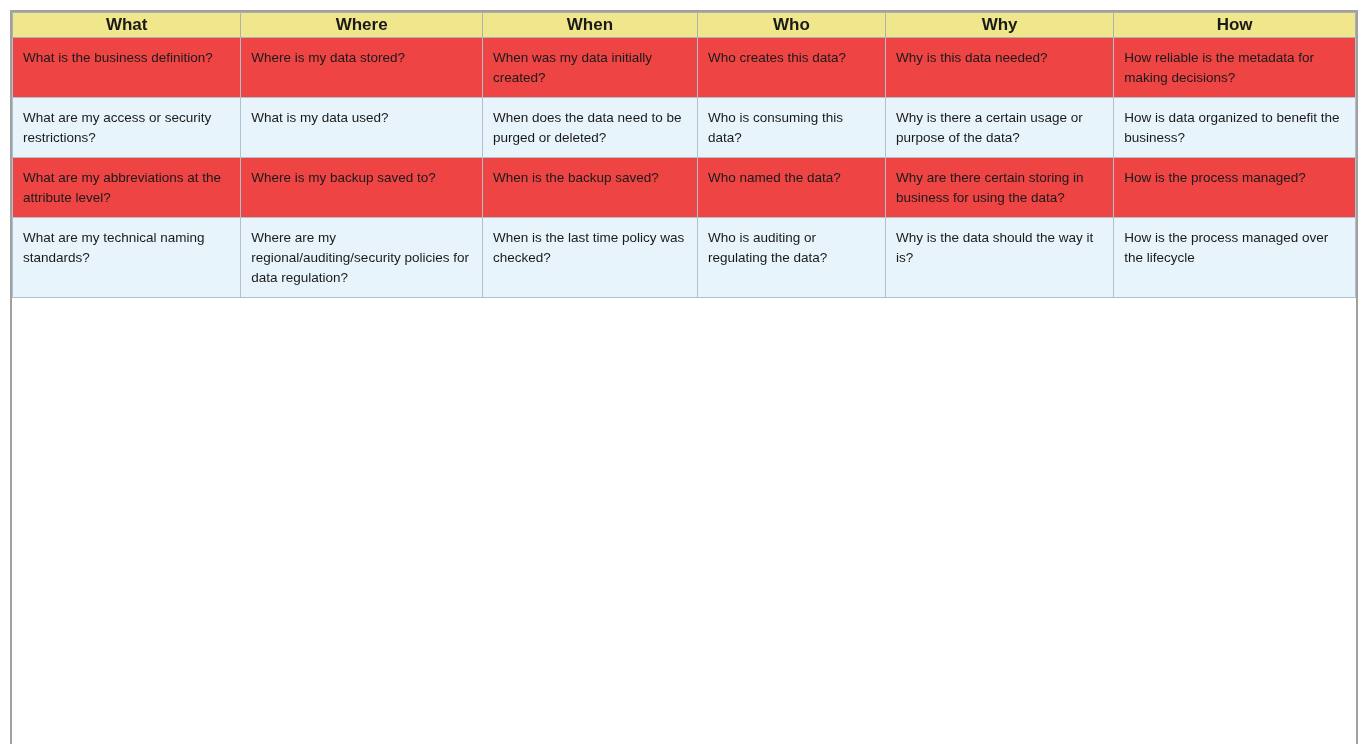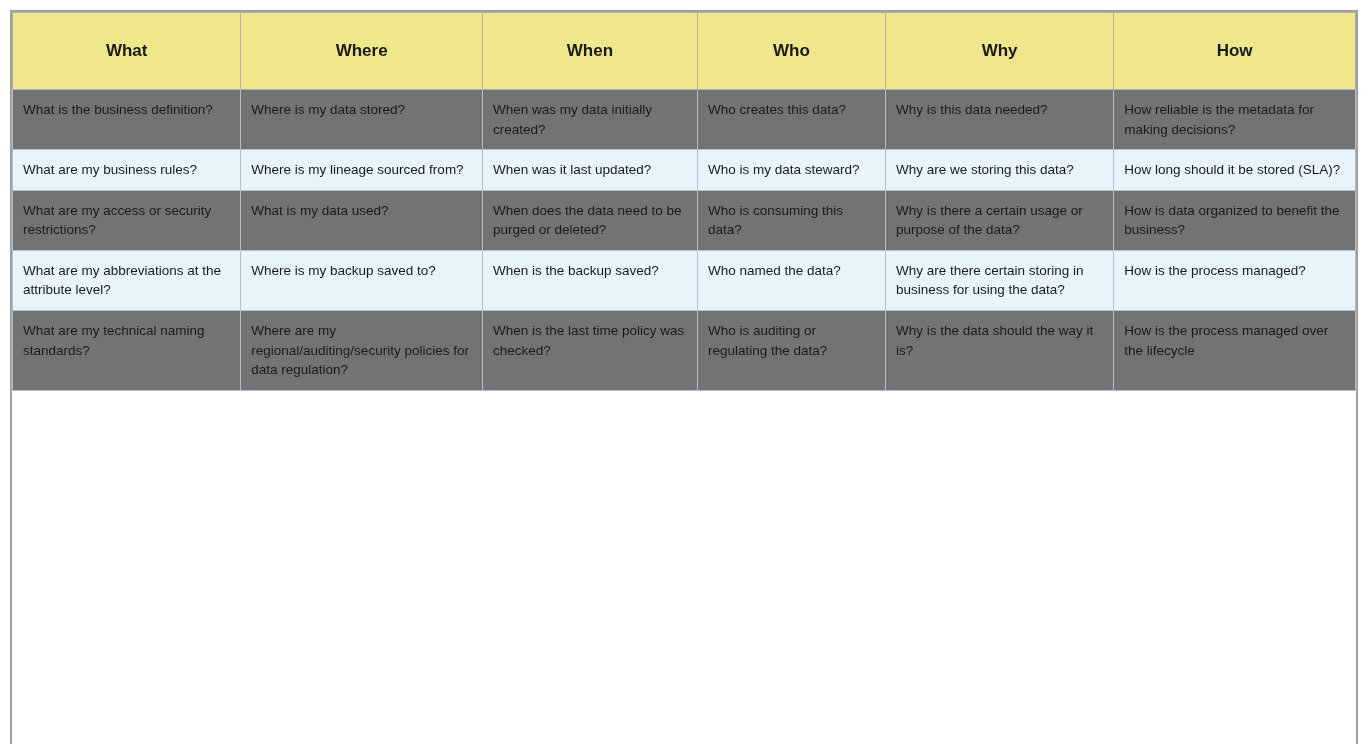--- a/index.html
+++ b/index.html
@@ -37,26 +37,26 @@
     col.col-who    { width: 14%; }
     col.col-why    { width: 17%; }
     col.col-how    { width: 18%; }
 
     thead th {
       background-color: #f0e68c;
       color: #1a1a1a;
       font-weight: bold;
       font-size: 17px;
       text-align: center;
-      padding: 28px 8px;
+      padding: 2px 8px;
       border: 1.5px solid #b0b0b0;
     }
 
     tbody tr {
-      background-color: #737373;
+      background-color: #ef4444;
     }
 
     tbody tr:nth-child(even) {
       background-color: #e8f4fb;
     }
 
     tbody td {
       padding: 10px 10px;
       border: 1.5px solid #b0c0cc;
       vertical-align: top;
@@ -91,28 +91,20 @@
     <tbody id="table-body">
     <tr>
           <td>What is the business definition?</td>
           <td>Where is my data stored?</td>
           <td>When was my data initially created?</td>
           <td>Who creates this data?</td>
           <td>Why is this data needed?</td>
           <td>How reliable is the metadata for making decisions?</td>
         </tr>
         <tr>
-          <td>What are my business rules?</td>
-          <td>Where is my lineage sourced from?</td>
-          <td>When was it last updated?</td>
-          <td>Who is my data steward?</td>
-          <td>Why are we storing this data?</td>
-          <td>How long should it be stored (SLA)?</td>
-        </tr>
-        <tr>
           <td>What are my access or security restrictions?</td>
           <td>What is my data used?</td>
           <td>When does the data need to be purged or deleted?</td>
           <td>Who is consuming this data?</td>
           <td>Why is there a certain usage or purpose of the data?</td>
           <td>How is data organized to benefit the business?</td>
         </tr>
         <tr>
           <td>What are my abbreviations at the attribute level?</td>
           <td>Where is my backup saved to?</td>

